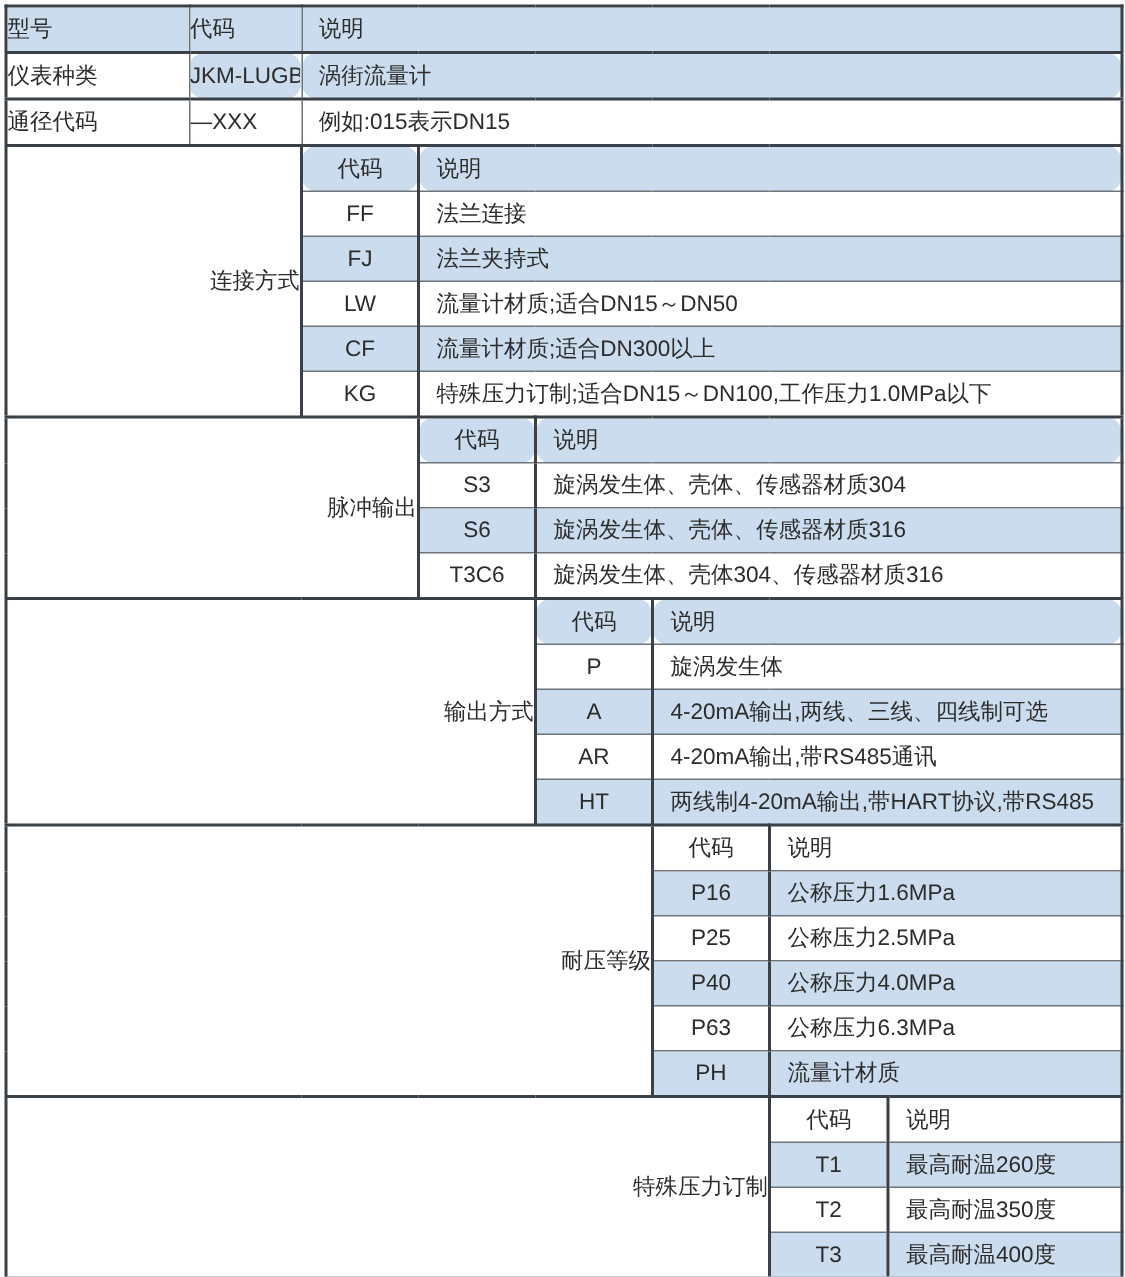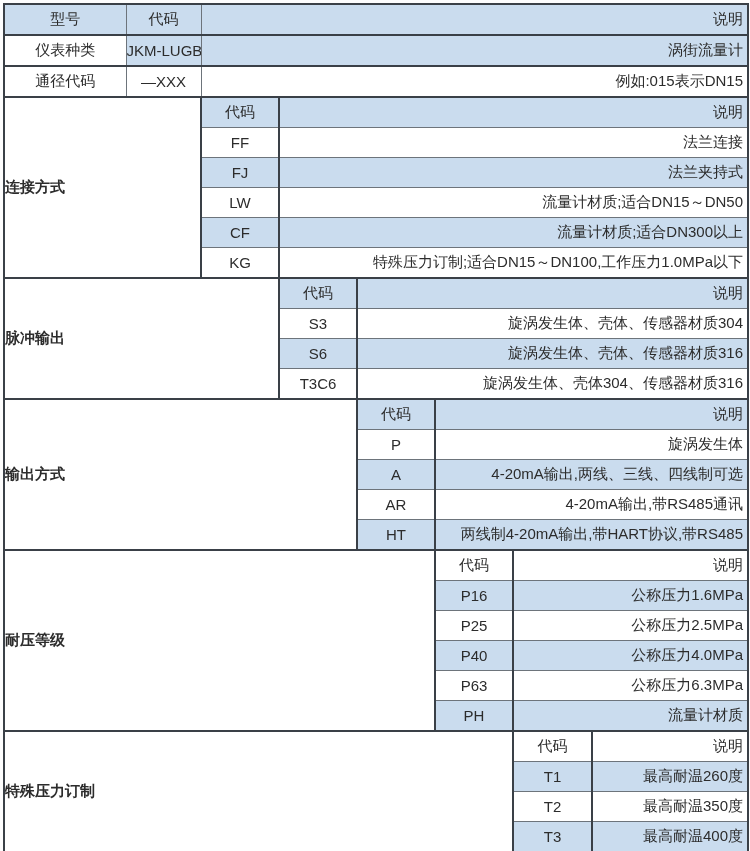--- a/index.html
+++ b/index.html
@@ -20,24 +20,24 @@
     border:1px solid #6d747b;
     height:29px;
     font-size:15px;
     color:#2c2c2c;
     background:#ffffff;
     padding:0;
     overflow:hidden;
     white-space:nowrap;
   }
   td.blue{background:#cadcee;}
-  td.ctr{text-align:center;}
-  td.desc{text-align:right;padding:0 4px 0 11px;}
-  tr.st > td{border-top:2px solid #3a4047;}
-  td.sec-label{border-right:2px solid #3a4047;text-align:left;font-weight:bold;}
+  td.ctr{}
+  td.desc{text-align:left;padding:0 4px 0 11px;}
+  tr.st > td{border-top:2px solid #3a4047;border-radius:11px;}
+  td.sec-label{border-right:2px solid #3a4047;text-align:right;}
   td.code-col{border-right:2px solid #3a4047;text-align:center;}
 </style>
 </head>
 <body>
 
 <table class="spec">
   <colgroup>
     <col style="width:122px">
       <col style="width:75px">
       <col style="width:78px">

